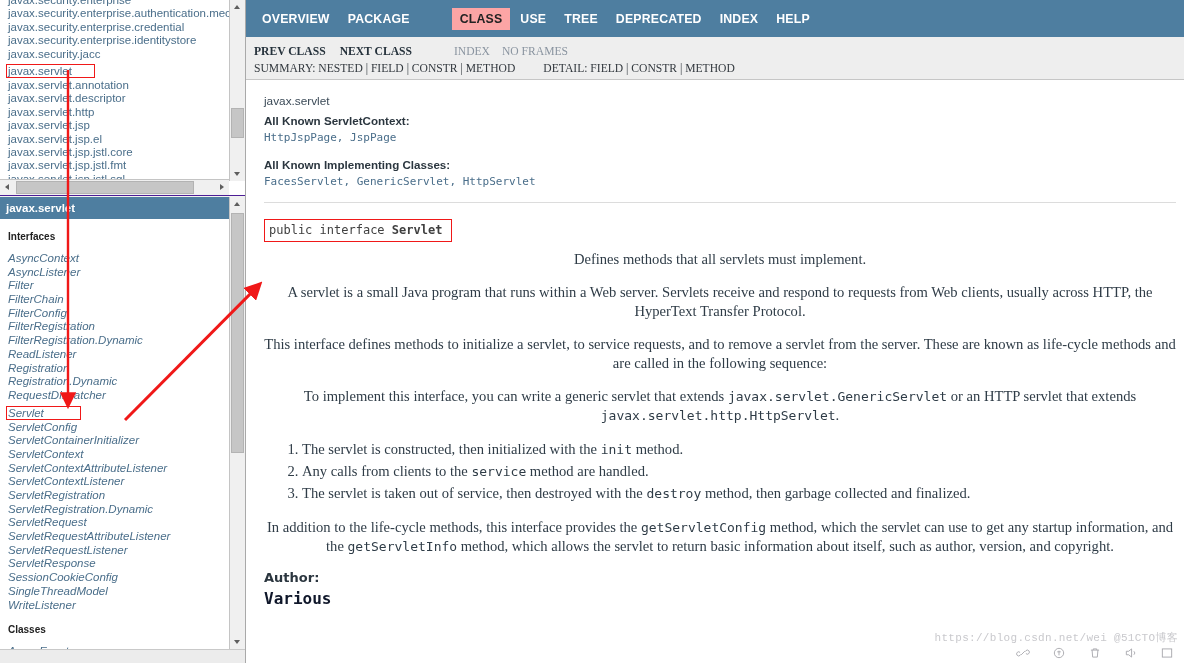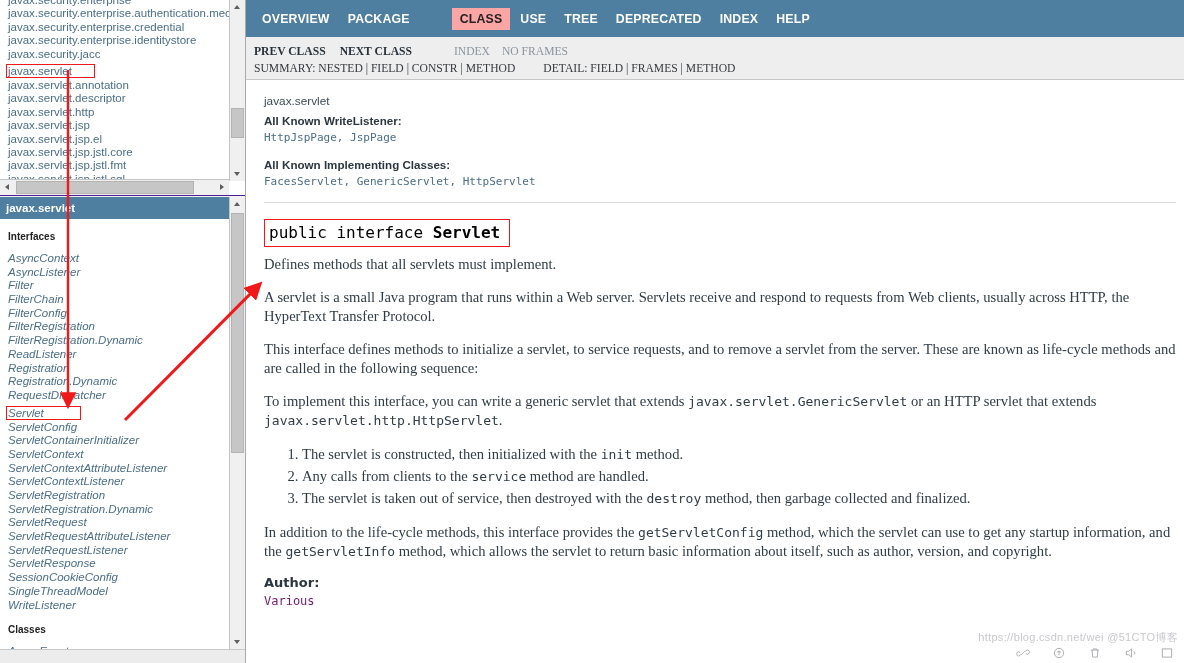--- a/index.html
+++ b/index.html
@@ -277,32 +277,33 @@
     margin: 10px 0 16px 0;
   }
   #decl-wrap {
     display: inline-block;
     border: 1px solid #f01818;
     padding: 3px 9px 4px 4px;
     margin-bottom: 8px;
   }
   #decl {
     font-family: "DejaVu Sans Mono", monospace;
-    font-size: 16px;
-    color: #000000;
+    font-size: 12px;
+    color: #404040;
     white-space: nowrap;
   }
   #decl b { font-weight: bold; }
   .para {
     font-family: "Liberation Serif", serif;
     font-size: 14.6px;
     line-height: 19px;
     color: #2f3c47;
     margin: 0 0 14px 0;
     max-width: 912px;
+    text-align: center;
   }
   .para code, code.mono {
     font-family: "DejaVu Sans Mono", monospace;
     font-size: 13px;
     color: #2f3c47;
   }
   ol.steps {
     font-family: "Liberation Serif", serif;
     font-size: 14.6px;
     line-height: 20px;
@@ -313,41 +314,42 @@
   ol.steps li { margin-bottom: 1px; }
   .meta-label {
     font-family: "DejaVu Sans", sans-serif;
     font-size: 13px;
     font-weight: bold;
     color: #2b363f;
     margin: 14px 0 4px 0;
   }
   .meta-value {
     font-family: "DejaVu Sans Mono", monospace;
-    font-size: 12px;
-    color: #701a75;
+    font-size: 16px;
+    color: #0f172a;
+    font-weight: bold;
   }
 
   
   #anno {
     position: absolute;
     left: 0; top: 0;
     width: 1184px; height: 663px;
     pointer-events: none;
   }
 
   
   #watermark {
     position: absolute;
     right: 6px; bottom: 18px;
     font-size: 11px;
     color: #c9c9cd;
     letter-spacing: 0.3px;
     white-space: nowrap;
-    font-family: Liberation Sans, sans-serif;
+    font-family: Liberation Mono, monospace;
     text-align: center;
   }
   #botbar {
     position: absolute;
     right: 4px; bottom: 0;
     height: 20px;
     display: flex;
     align-items: center;
     gap: 22px;
     padding-right: 6px;
@@ -411,29 +413,29 @@
       <div class="subnav-row">
         <span class="sn-strong">PREV CLASS</span>
         <span class="sn-strong">NEXT CLASS</span>
         <span class="sn-gap"></span>
         <span class="sn-gray" style="margin-right:12px;">INDEX</span>
         <span class="sn-gray">NO FRAMES</span>
       </div>
       <div class="subnav-row">
         <span class="sn-plain">SUMMARY: NESTED | FIELD | CONSTR | METHOD</span>
         <span class="sn-gap"></span>
-        <span class="sn-plain">DETAIL: FIELD | FRAMES | METHOD</span>
+        <span class="sn-plain">DETAIL: FIELD | CONSTR | METHOD</span>
       </div>
     </div>
 
     <div id="content">
 
       <div id="subtitle">javax.servlet</div>
 
-      <div class="dl-label">All Known WriteListener:</div>
+      <div class="dl-label">All Known ServletContext:</div>
       <div class="dl-value">HttpJspPage, JspPage</div>
 
       <div class="dl-label">All Known Implementing Classes:</div>
       <div class="dl-value">FacesServlet, GenericServlet, HttpServlet</div>
 
       <hr class="sep">
 
       <div id="decl-wrap">
         <div id="decl"><span>public interface </span><b>Servlet</b></div>
       </div>

